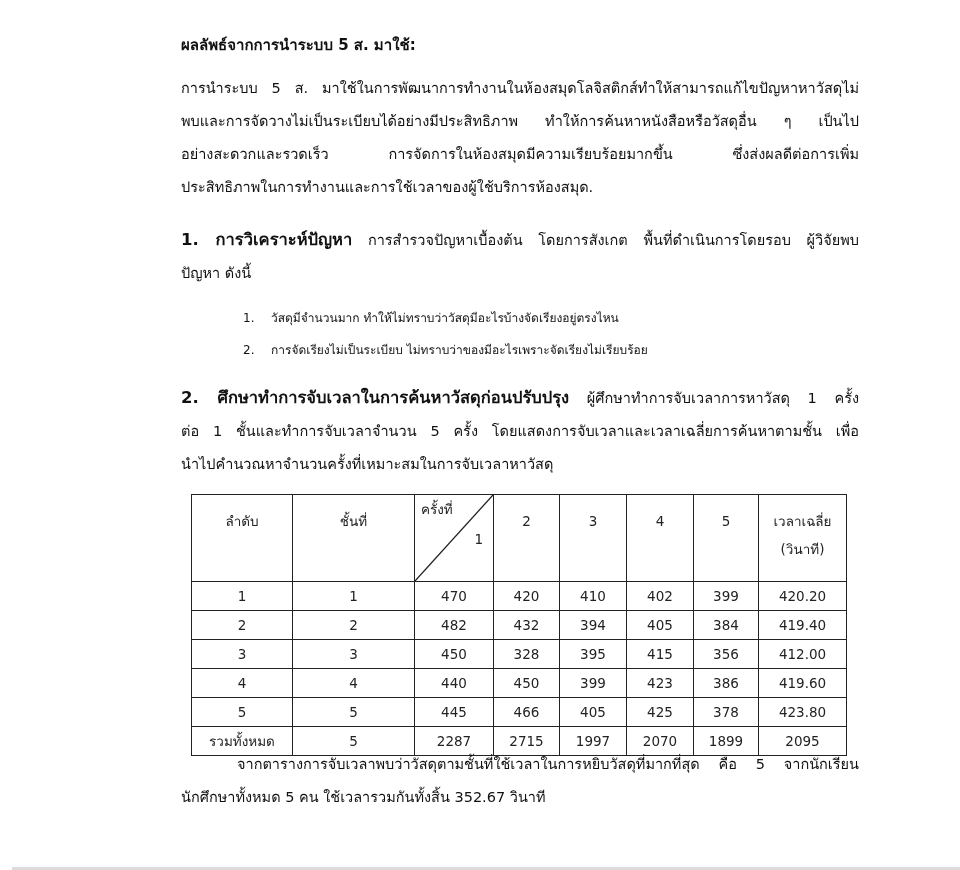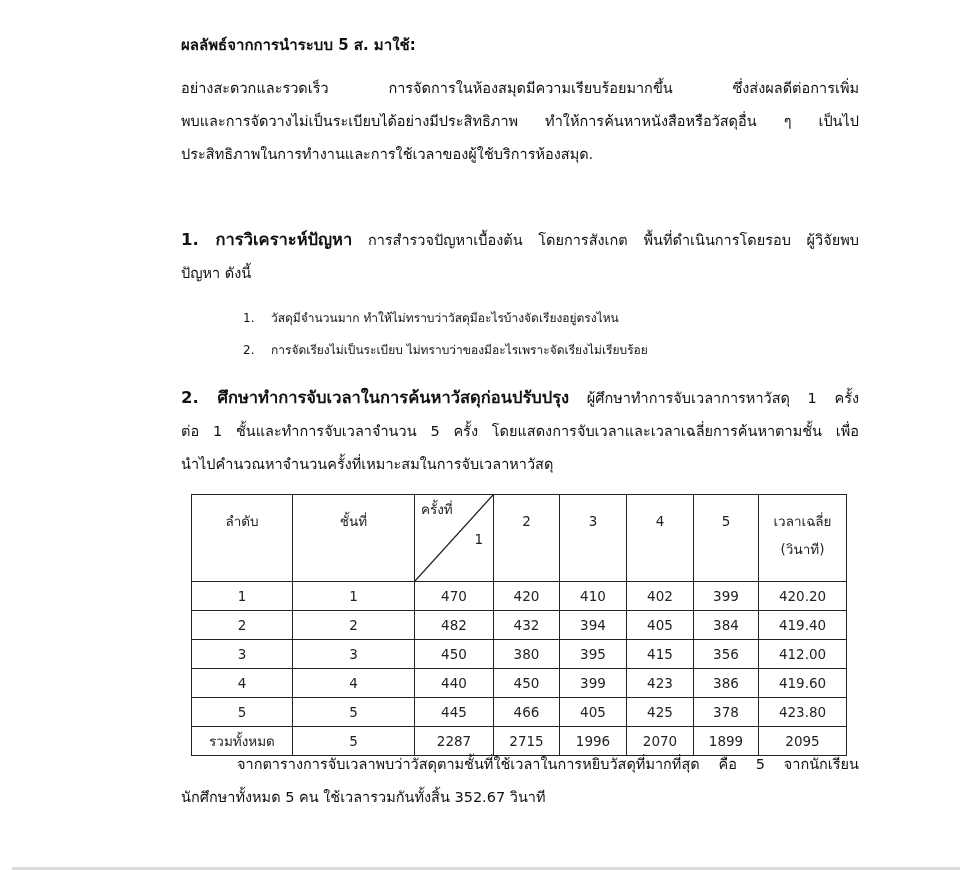--- a/index.html
+++ b/index.html
@@ -139,22 +139,23 @@
 </style>
 </head>
 <body>
 
 <div class="page">
   <div class="content">
 
     <div class="heading">ผลลัพธ์จากการนำระบบ 5 ส. มาใช้:</div>
 
     <div class="para p1">
+      <span class="line">การนำระบบ 5 ส. มาใช้ในการพัฒนาการทำงานในห้องสมุดโลจิสติกส์ทำให้สามารถแก้ไขปัญหาหาวัสดุไม่</span>
+      <span class="line">พบและการจัดวางไม่เป็นระเบียบได้อย่างมีประสิทธิภาพ ทำให้การค้นหาหนังสือหรือวัสดุอื่น ๆ เป็นไป</span>
       <span class="line">อย่างสะดวกและรวดเร็ว การจัดการในห้องสมุดมีความเรียบร้อยมากขึ้น ซึ่งส่งผลดีต่อการเพิ่ม</span>
-      <span class="line">พบและการจัดวางไม่เป็นระเบียบได้อย่างมีประสิทธิภาพ ทำให้การค้นหาหนังสือหรือวัสดุอื่น ๆ เป็นไป</span>
       <span class="line last">ประสิทธิภาพในการทำงานและการใช้เวลาของผู้ใช้บริการห้องสมุด.</span>
     </div>
 
     <div class="para s1">
       <span class="line"><span class="section-title">1. การวิเคราะห์ปัญหา</span><span> การสำรวจปัญหาเบื้องต้น โดยการสังเกต พื้นที่ดำเนินการโดยรอบ ผู้วิจัยพบ</span></span>
       <span class="line last">ปัญหา ดังนี้</span>
     </div>
 
     <div class="list">
       <div class="list-item">
@@ -219,21 +220,21 @@
         <td>432</td>
         <td>394</td>
         <td>405</td>
         <td>384</td>
         <td>419.40</td>
       </tr>
       <tr>
         <td>3</td>
         <td>3</td>
         <td>450</td>
-        <td>380</td>
+        <td>328</td>
         <td>395</td>
         <td>415</td>
         <td>356</td>
         <td>412.00</td>
       </tr>
       <tr>
         <td>4</td>
         <td>4</td>
         <td>440</td>
         <td>450</td>
@@ -250,21 +251,21 @@
         <td>405</td>
         <td>425</td>
         <td>378</td>
         <td>423.80</td>
       </tr>
       <tr>
         <td>รวมทั้งหมด</td>
         <td>5</td>
         <td>2287</td>
         <td>2715</td>
-        <td>1996</td>
+        <td>1997</td>
         <td>2070</td>
         <td>1899</td>
         <td>2095</td>
       </tr>
     </tbody>
       </table>
 
     <div class="closing">
       <span class="line indent">จากตารางการจับเวลาพบว่าวัสดุตามชั้นที่ใช้เวลาในการหยิบวัสดุที่มากที่สุด คือ 5 จากนักเรียน</span>
       <span class="line">นักศึกษาทั้งหมด 5 คน ใช้เวลารวมกันทั้งสิ้น 352.67 วินาที</span>

